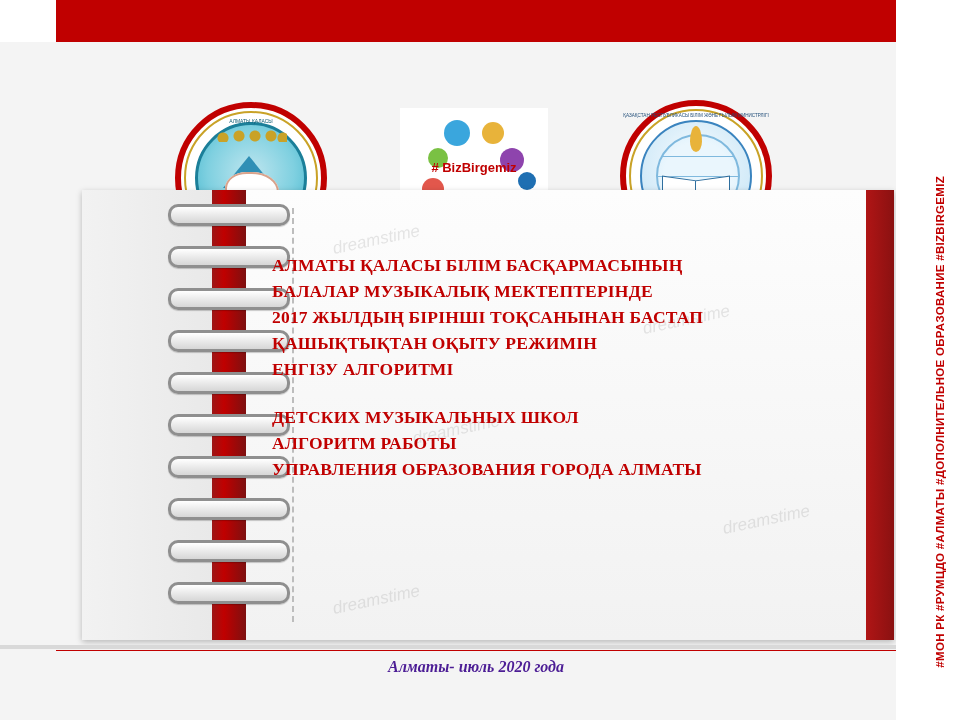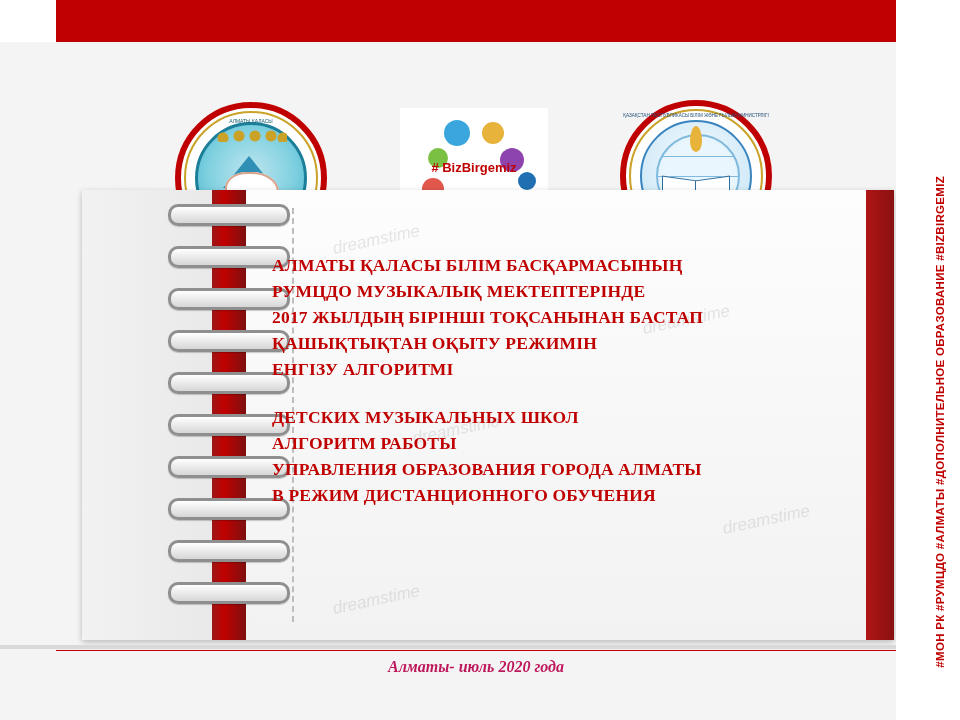--- a/index.html
+++ b/index.html
@@ -219,21 +219,21 @@
   .nb-text .ln{white-space:nowrap;}
   .nb-text .gap{height:22px;}
 
   
   .bottom-rule{
     position:absolute;left:56px;top:650px;width:840px;height:0;
     border-top:1.5px solid #c00000;
   }
   .footer{
     position:absolute;left:56px;top:658px;width:840px;text-align:center;
-    color:#be185d;font-family:"Liberation Serif",serif;
+    color:#4c1d95;font-family:"Liberation Serif",serif;
     font-weight:bold;font-style:italic;font-size:16px;
   }
   .bottom-gray{
     position:absolute;left:0;top:645px;width:960px;height:4px;
     background:#d9d9d9;
   }
 </style>
 </head>
 <body>
 
@@ -311,29 +311,28 @@
     </div>
 
     <div class="wm" style="left:250px;top:40px;">dreamstime</div>
     <div class="wm" style="left:560px;top:120px;">dreamstime</div>
     <div class="wm" style="left:330px;top:230px;">dreamstime</div>
     <div class="wm" style="left:640px;top:320px;">dreamstime</div>
     <div class="wm" style="left:250px;top:400px;">dreamstime</div>
 
     <div class="nb-text">
       <div class="ln">АЛМАТЫ  ҚАЛАСЫ БІЛІМ  БАСҚАРМАСЫНЫҢ</div>
-      <div class="ln">РУМЦДО МУЗЫКАЛЫҚ МЕКТЕПТЕРІНДЕ</div>
+      <div class="ln">БАЛАЛАР МУЗЫКАЛЫҚ МЕКТЕПТЕРІНДЕ</div>
       <div class="ln">2017 ЖЫЛДЫҢ  БІРІНШІ  ТОҚСАНЫНАН   БАСТАП</div>
       <div class="ln">ҚАШЫҚТЫҚТАН   ОҚЫТУ  РЕЖИМІН</div>
       <div class="ln">ЕНГІЗУ  АЛГОРИТМІ</div>
       <div class="gap"></div>
       <div class="ln">ДЕТСКИХ  МУЗЫКАЛЬНЫХ   ШКОЛ</div>
       <div class="ln">АЛГОРИТМ  РАБОТЫ</div>
       <div class="ln">УПРАВЛЕНИЯ ОБРАЗОВАНИЯ ГОРОДА  АЛМАТЫ</div>
-      <div class="ln">В РЕЖИМ ДИСТАНЦИОННОГО   ОБУЧЕНИЯ</div>
     </div>
   </div>
 
   <div class="bottom-gray"></div>
   <div class="bottom-rule"></div>
   <div class="footer">Алматы- июль 2020 года</div>
 
   <div class="right-strip">
     <div class="vert-text">#МОН РК #РУМЦДО #АЛМАТЫ #ДОПОЛНИТЕЛЬНОЕ  ОБРАЗОВАНИЕ #BIZBIRGEMIZ</div>
   </div>

